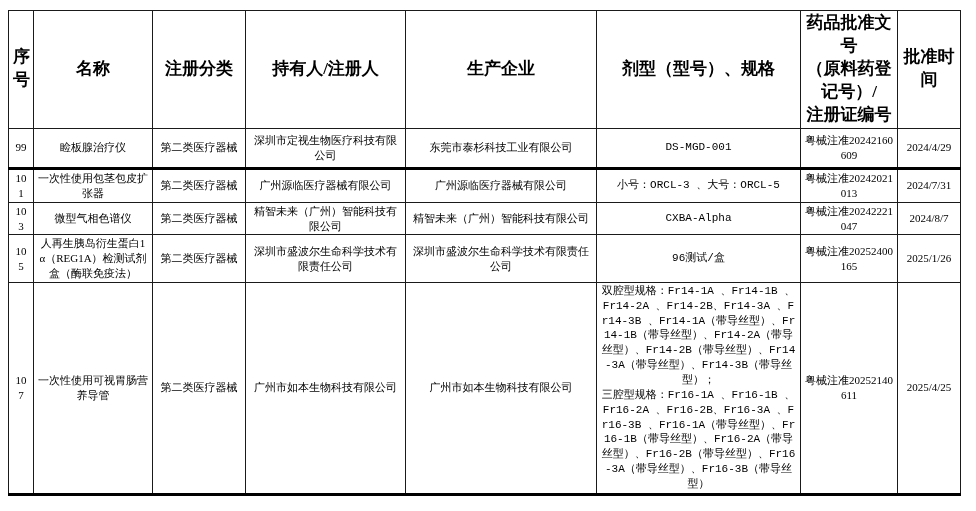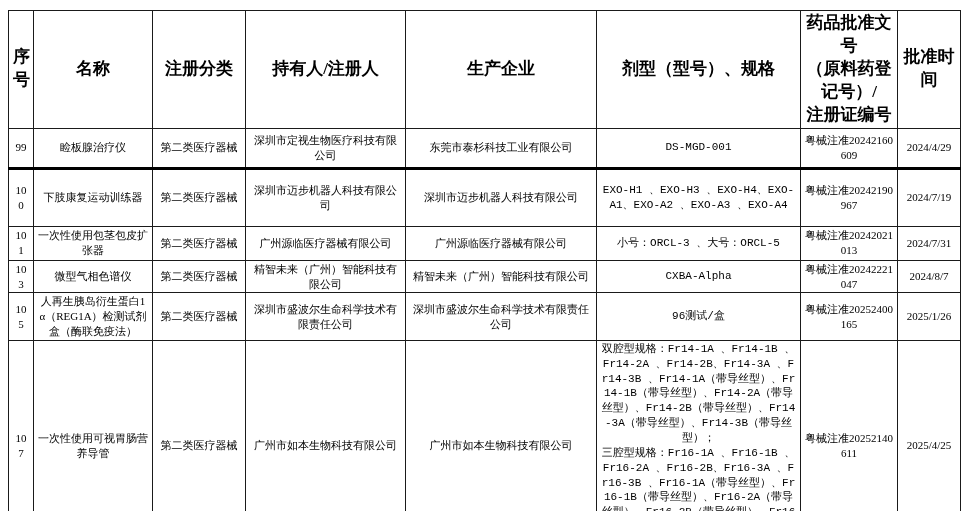--- a/index.html
+++ b/index.html
@@ -74,30 +74,20 @@
         <tr class="thick-bottom" style="height: 40px;">
           <td class="al-center">99</td>
           <td class="al-center">睑板腺治疗仪</td>
           <td class="al-center">第二类医疗器械</td>
           <td class="al-left">深圳市定视生物医疗科技有限公司</td>
           <td class="al-left">东莞市泰杉科技工业有限公司</td>
           <td class="al-center spec-cell">DS-MGD-001</td>
           <td class="al-left">粤械注准20242160609</td>
           <td class="al-center">2024/4/29</td>
         </tr>
-        <tr style="height: 58px;">
-          <td class="al-center">100</td>
-          <td class="al-center">下肢康复运动训练器</td>
-          <td class="al-center">第二类医疗器械</td>
-          <td class="al-left">深圳市迈步机器人科技有限公司</td>
-          <td class="al-left">深圳市迈步机器人科技有限公司</td>
-          <td class="al-center spec-cell">EXO-H1 、EXO-H3 、EXO-H4、EXO-A1、EXO-A2 、EXO-A3 、EXO-A4</td>
-          <td class="al-left">粤械注准20242190967</td>
-          <td class="al-center">2024/7/19</td>
-        </tr>
         <tr style="height: 34px;">
           <td class="al-center">101</td>
           <td class="al-center">一次性使用包茎包皮扩张器</td>
           <td class="al-center">第二类医疗器械</td>
           <td class="al-left">广州源临医疗器械有限公司</td>
           <td class="al-left">广州源临医疗器械有限公司</td>
           <td class="al-center spec-cell">小号：ORCL-3 、大号：ORCL-5</td>
           <td class="al-left">粤械注准20242021013</td>
           <td class="al-center">2024/7/31</td>
         </tr>

